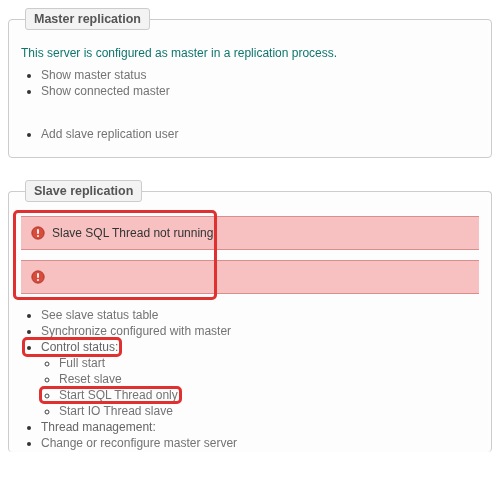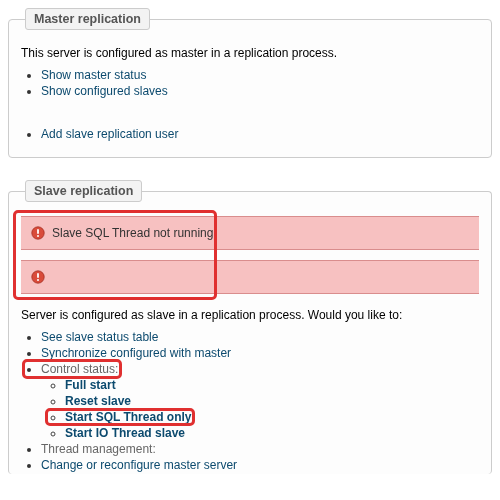--- a/index.html
+++ b/index.html
@@ -23,42 +23,41 @@
     color: #555;
     font-weight: bold;
     font-size: 12.5px;
     padding: 3px 8px;
     border: 1px solid #ccc;
     border-radius: 3px;
     background: #f3f3f3;
     margin-left: 4px;
   }
   .intro {
-    color: #000000;
+    color: #0f766e;
     margin: 6px 0 8px 0;
   }
   ul.links {
     margin: 4px 0 2px 20px;
     padding: 0;
   }
   ul.links li {
     list-style: disc;
     color: #333;
     margin: 2px 0;
   }
   ul.links li.gap { margin-top: 29px; }
   a.link {
-    color: #0c4a6e;
+    color: #737373;
     text-decoration: none;
   }
   .sublabel { color: #666; }
   ul.sub {
-    margin: 2px 0 2px 24px;
+    margin: 2px 0 2px 18px;
     padding: 0;
-    font-weight: bold;
   }
   ul.sub li {
     list-style: circle;
     color: #444;
   }
   .subcircle { list-style: circle !important; }
   .alert-wrap { margin: 4px 0 14px 0; }
   .alert {
     background: #f7c1c1;
     border-top: 1px solid #d98d8d;
@@ -102,21 +101,21 @@
 <body>
 
 <fieldset class="panel">
   <legend>Master replication</legend>
   <div class="intro">This server is configured as master in a replication process.</div>
   <ul class="links">
     <li>
       <a href="#" class="link">Show master status</a>
     </li>
     <li>
-      <a href="#" class="link">Show configured slaves</a>
+      <a href="#" class="link">Show connected master</a>
     </li>
     <li class="gap">
       <a href="#" class="link">Add slave replication user</a>
     </li>
   </ul>
 </fieldset>
 
 <fieldset class="panel" style="padding-bottom:0; border-bottom:none; margin-bottom:0;">
   <legend>Slave replication</legend>
 
@@ -136,21 +135,20 @@
       <span class="err-icon">
         <svg viewBox="0 0 14 14">
             <circle cx="7" cy="7" r="6.2" fill="#d94b3a" stroke="#a43024" stroke-width="0.8"></circle>
             <rect x="6.1" y="3" width="1.8" height="5" fill="#fff" rx="0.9"></rect>
             <circle cx="7" cy="10" r="1" fill="#fff"></circle>
           </svg>
       </span>
     </div>
   </div>
 
-  <div class="intro">Server is configured as slave in a replication process. Would you like to:</div>
 
   <ul class="links">
     <li>
       <a href="#" class="link">See slave status table</a>
     </li>
     <li>
       <a href="#" class="link">Synchronize configured with master</a>
     </li>
     <li>
       <span class="hl hl-control">

